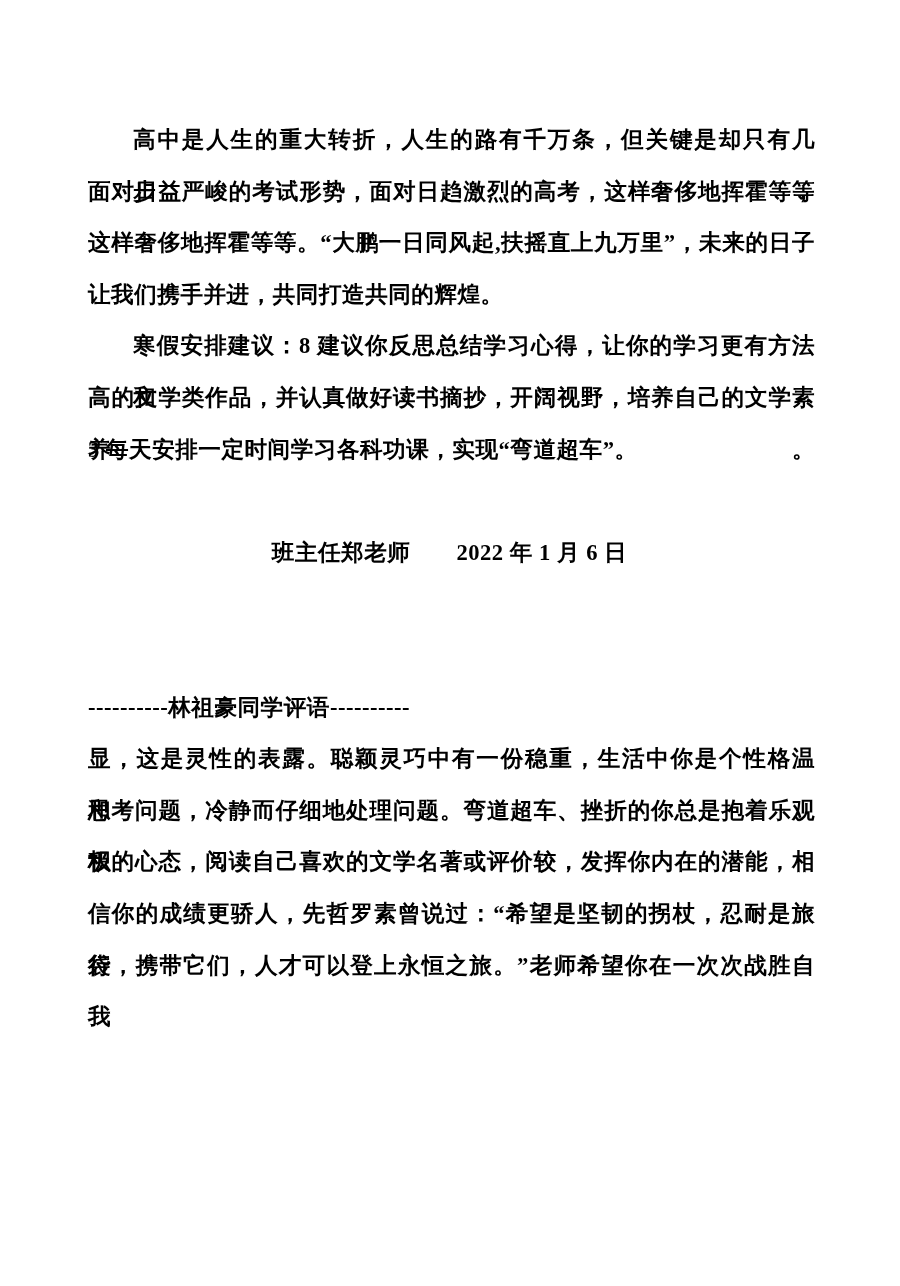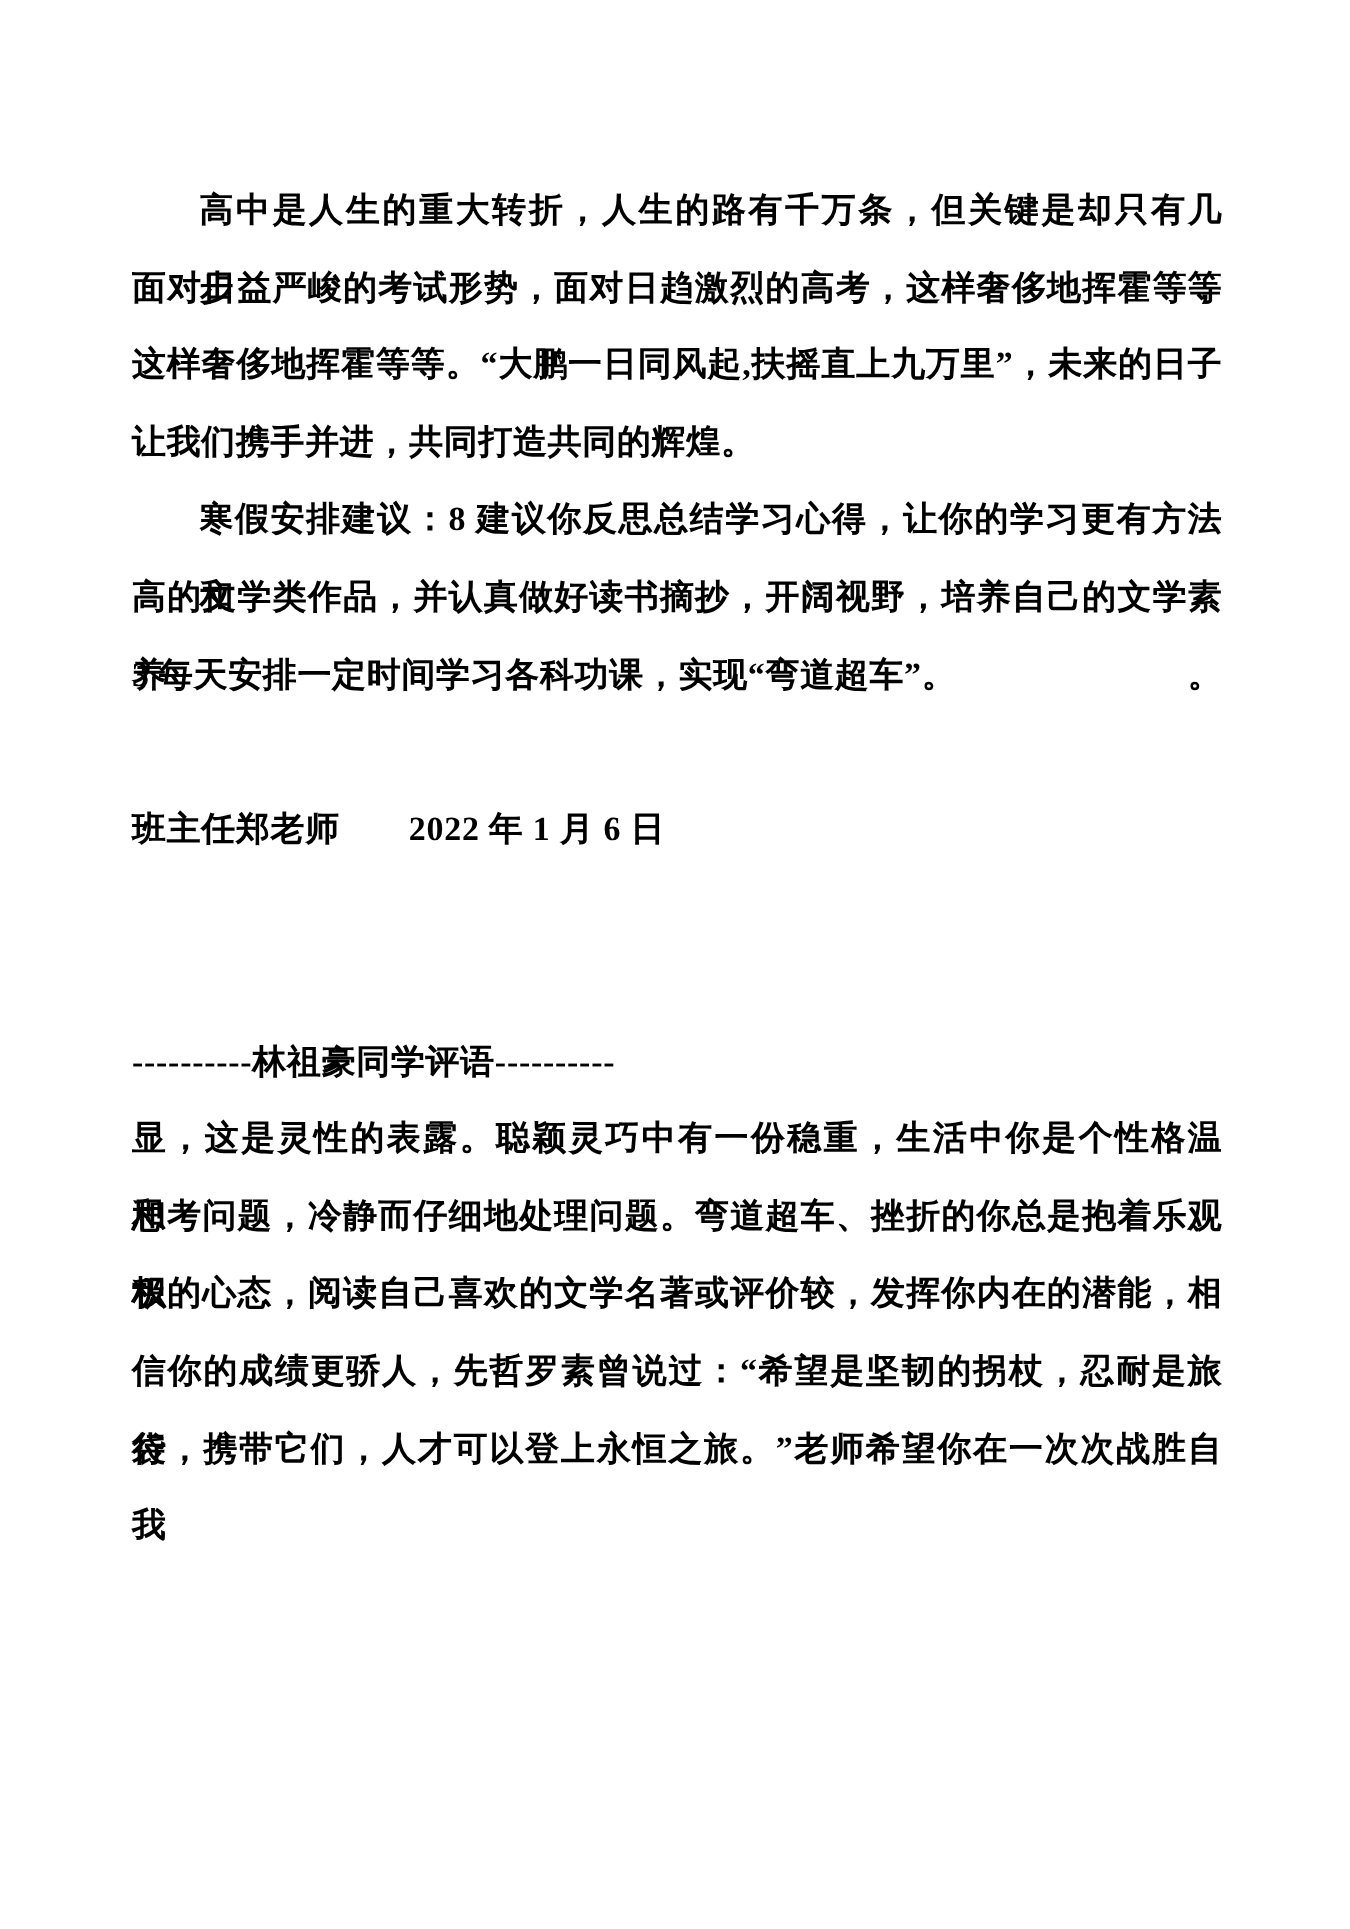--- a/index.html
+++ b/index.html
@@ -43,21 +43,21 @@
     padding-left: 45px;
   }
   .line.full.indent {
     padding-left: 45px;
     width: 682px;
   }
   .spacer {
     height: 51.6px;
   }
   .signature-line {
-    text-align: left;
+    text-align: center;
     padding-right: 4px;
   }
   .sig-gap {
     display: inline-block;
     width: 46px;
   }
 </style>
 </head>
 <body>
 

